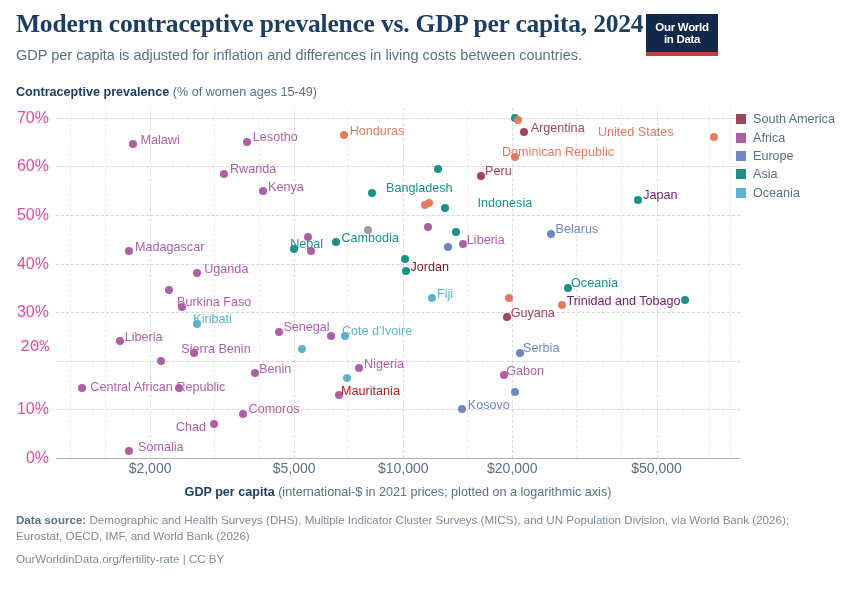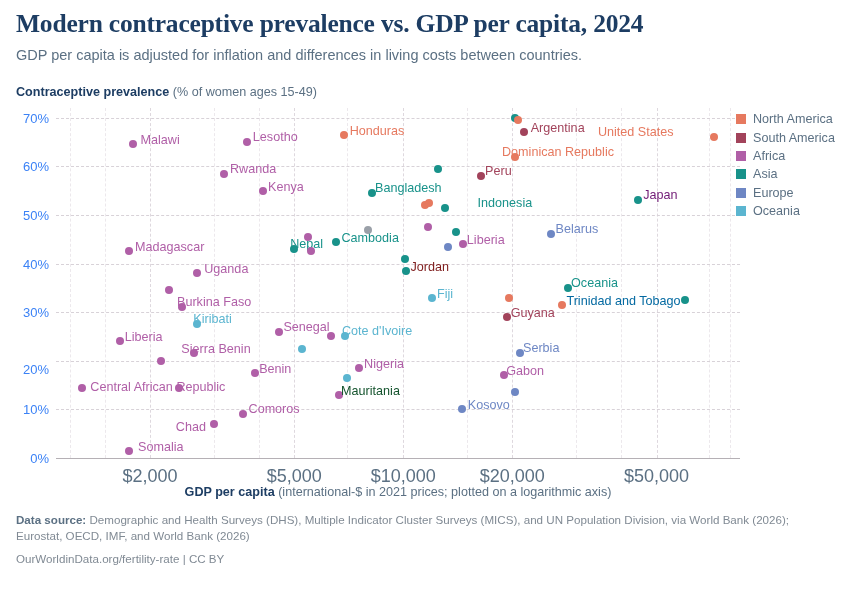--- a/index.html
+++ b/index.html
@@ -58,26 +58,26 @@
     border-top:1px dashed #d8d2d8;
   }
   .gridline-h.zero { border-top:1px solid #b5b0b5; }
   .gridline-v {
     position:absolute; top:0; height:100%; width:0;
     border-left:1px dashed #ded8de;
   }
   .gridline-v.minor { border-left:1px dashed #ece8ec; }
   .ytick {
     position:absolute; right:100%; margin-right:7px;
-    font-size:13px; color:#3b82f6; white-space:nowrap;
+    font-size:16px; color:#ec4899; white-space:nowrap;
     transform:translateY(-50%);
   }
   .xtick {
-    position:absolute; top:100%; margin-top:8px;
-    font-size:18px; color:#5b7083; white-space:nowrap;
+    position:absolute; top:100%; margin-top:2px;
+    font-size:14px; color:#5b7083; white-space:nowrap;
     transform:translateX(-50%);
   }
   .axis-title-x {
     position:absolute; top:100%; margin-top:27px; left:50%;
     transform:translateX(-50%);
     font-size:12.6px; color:#5b7083; white-space:nowrap;
   }
   .axis-title-x b { color:#1d3d63; font-weight:700; }
 
   .dot {
@@ -107,20 +107,24 @@
 </head>
 <body>
 
 <div id="root">
 
   <div class="header">
     <h1 class="title">Modern contraceptive prevalence vs. GDP per capita, 2024</h1>
     <p class="subtitle">GDP per capita is adjusted for inflation and differences in living costs between countries.</p>
   </div>
 
+  <div class="owid-logo">
+    <span>Our World</span>
+    <span>in Data</span>
+  </div>
 
   <div class="axis-title-y">
     <b>Contraceptive prevalence</b><span> (% of women ages 15-49)</span>
   </div>
 
   <div id="plot">
     <div class="axis-title-x">
       <b>GDP per capita</b><span> (international-$ in 2021 prices; plotted on a logarithmic axis)</span>
     </div>
   <div class="gridline-v minor" style="left: 13.6902px;"></div>
@@ -141,21 +145,21 @@
       <div class="xtick" style="left: 347.287px;">$10,000</div>
       <div class="gridline-v" style="left: 456.345px;"></div>
       <div class="xtick" style="left: 456.345px;">$20,000</div>
       <div class="gridline-v" style="left: 600.512px;"></div>
       <div class="xtick" style="left: 600.512px;">$50,000</div>
       <div class="gridline-h zero" style="top: 350px;"></div>
       <div class="ytick" style="top: 350px;">0%</div>
       <div class="gridline-h" style="top: 301.389px;"></div>
       <div class="ytick" style="top: 301.389px;">10%</div>
       <div class="gridline-h" style="top: 252.778px;"></div>
-      <div class="ytick" style="top: 261px;">20%</div>
+      <div class="ytick" style="top: 239px; font-family: Liberation Mono, monospace;">20%</div>
       <div class="gridline-h" style="top: 204.167px;"></div>
       <div class="ytick" style="top: 204.167px;">30%</div>
       <div class="gridline-h" style="top: 155.556px;"></div>
       <div class="ytick" style="top: 155.556px;">40%</div>
       <div class="gridline-h" style="top: 106.944px;"></div>
       <div class="ytick" style="top: 106.944px;">50%</div>
       <div class="gridline-h" style="top: 58.3333px;"></div>
       <div class="ytick" style="top: 58.3333px;">60%</div>
       <div class="gridline-h" style="top: 9.72222px;"></div>
       <div class="ytick" style="top: 9.72222px;">70%</div>
@@ -187,40 +191,40 @@
       <div class="dot" title="Rwanda: 58.5%, $3200" style="left: 168.011px; top: 65.625px; background: rgb(176, 95, 167);"></div>
       <div class="dot-label" style="left: 174.011px; top: 54.625px; color: rgb(176, 95, 167);">Rwanda</div>
       <div class="dot" title="Malawi: 64.5%, $1800" style="left: 77.485px; top: 36.4583px; background: rgb(176, 95, 167);"></div>
       <div class="dot-label" style="left: 84.485px; top: 26.4583px; color: rgb(176, 95, 167);">Malawi</div>
       <div class="dot" title="Lesotho: 65%, $3700" style="left: 190.854px; top: 34.0278px; background: rgb(176, 95, 167);"></div>
       <div class="dot-label" style="left: 196.854px; top: 23.0278px; color: rgb(176, 95, 167);">Lesotho</div>
       <div class="dot" title="Senegal: 26%, $4550" style="left: 223.391px; top: 223.611px; background: rgb(176, 95, 167);"></div>
       <div class="dot-label" style="left: 227.391px; top: 212.611px; color: rgb(176, 95, 167);">Senegal</div>
       <div class="dot" title="" style="left: 245.906px; top: 240.625px; background: rgb(91, 181, 208);"></div>
       <div class="dot" title="Mauritania: 13%, $6650" style="left: 283.099px; top: 286.806px; background: rgb(176, 95, 167);"></div>
-      <div class="dot-label" style="left: 285.099px; top: 276.806px; color: #14532d;">Mauritania</div>
+      <div class="dot-label" style="left: 285.099px; top: 276.806px; color: #b91c1c;">Mauritania</div>
       <div class="dot" title="" style="left: 291.169px; top: 269.792px; background: rgb(91, 181, 208);"></div>
       <div class="dot" title="Nigeria: 18.5%, $7550" style="left: 303.069px; top: 260.069px; background: rgb(176, 95, 167);"></div>
       <div class="dot-label" style="left: 308.069px; top: 250.069px; color: rgb(176, 95, 167);">Nigeria</div>
       <div class="dot" title="Cote d'Ivoire: 25%, $6900" style="left: 288.905px; top: 228.472px; background: rgb(91, 181, 208);"></div>
       <div class="dot-label" style="left: 285.905px; top: 217.472px; color: rgb(91, 181, 208);">Cote d'Ivoire</div>
       <div class="dot" title="" style="left: 274.592px; top: 228.472px; background: rgb(176, 95, 167);"></div>
       <div class="dot" title="Nepal: 43%, $5000" style="left: 238.229px; top: 140.972px; background: rgb(24, 146, 138);"></div>
       <div class="dot-label" style="left: 234.229px; top: 129.972px; color: rgb(24, 146, 138);">Nepal</div>
       <div class="dot" title="" style="left: 254.649px; top: 143.403px; background: rgb(176, 95, 167);"></div>
       <div class="dot" title="" style="left: 251.788px; top: 128.819px; background: rgb(176, 95, 167);"></div>
       <div class="dot" title="Cambodia: 44.5%, $6500" style="left: 279.509px; top: 133.681px; background: rgb(24, 146, 138);"></div>
       <div class="dot-label" style="left: 285.509px; top: 123.681px; color: rgb(24, 146, 138);">Cambodia</div>
       <div class="dot" title="" style="left: 312.178px; top: 121.528px; background: rgb(154, 160, 168);"></div>
       <div class="dot" title="Kenya: 55%, $4100" style="left: 207.005px; top: 82.6389px; background: rgb(176, 95, 167);"></div>
       <div class="dot-label" style="left: 212.005px; top: 72.6389px; color: rgb(176, 95, 167);">Kenya</div>
       <div class="dot" title="Honduras: 66.5%, $6850" style="left: 287.761px; top: 26.7361px; background: rgb(230, 121, 95);"></div>
       <div class="dot-label" style="left: 293.761px; top: 16.7361px; color: rgb(230, 121, 95);">Honduras</div>
       <div class="dot" title="Bangladesh: 54.5%, $8200" style="left: 316.063px; top: 85.0694px; background: rgb(24, 146, 138);"></div>
-      <div class="dot-label" style="left: 319px; top: 74.0694px; color: rgb(24, 146, 138);">Bangladesh</div>
+      <div class="dot-label" style="left: 330px; top: 74.0694px; color: rgb(24, 146, 138);">Bangladesh</div>
       <div class="dot" title="Jordan: 38.5%, $10200" style="left: 350.403px; top: 162.847px; background: rgb(24, 146, 138);"></div>
       <div class="dot-label" style="left: 354.403px; top: 152.847px; color: #7f1d1d;">Jordan</div>
       <div class="dot" title="" style="left: 348.853px; top: 150.694px; background: rgb(24, 146, 138);"></div>
       <div class="dot" title="Fiji: 33%, $12000" style="left: 375.973px; top: 189.583px; background: rgb(91, 181, 208);"></div>
       <div class="dot-label" style="left: 380.973px; top: 179.583px; color: rgb(91, 181, 208);">Fiji</div>
       <div class="dot" title="Kosovo: 10%, $14500" style="left: 405.748px; top: 301.389px; background: rgb(110, 135, 196);"></div>
       <div class="dot-label" style="left: 411.748px; top: 291.389px; color: rgb(110, 135, 196);">Kosovo</div>
       <div class="dot" title="" style="left: 369.277px; top: 97.2222px; background: rgb(230, 121, 95);"></div>
       <div class="dot" title="" style="left: 373.329px; top: 94.7917px; background: rgb(230, 121, 95);"></div>
       <div class="dot" title="" style="left: 382.396px; top: 60.7639px; background: rgb(24, 146, 138);"></div>
@@ -239,54 +243,50 @@
       <div class="dot" title="Serbia: 21.5%, $21000" style="left: 464.022px; top: 245.486px; background: rgb(110, 135, 196);"></div>
       <div class="dot-label" style="left: 467.022px; top: 234.486px; color: rgb(110, 135, 196);">Serbia</div>
       <div class="dot" title="Guyana: 29%, $19300" style="left: 450.74px; top: 209.028px; background: rgb(162, 67, 91);"></div>
       <div class="dot-label" style="left: 454.74px; top: 199.028px; color: rgb(162, 67, 91);">Guyana</div>
       <div class="dot" title="" style="left: 453.167px; top: 189.583px; background: rgb(230, 121, 95);"></div>
       <div class="dot" title="Belarus: 46%, $25500" style="left: 494.57px; top: 126.389px; background: rgb(110, 135, 196);"></div>
       <div class="dot-label" style="left: 499.57px; top: 115.389px; color: rgb(110, 135, 196);">Belarus</div>
       <div class="dot" title="Malaysia: 35%, $28500" style="left: 512.07px; top: 179.861px; background: rgb(24, 146, 138);"></div>
       <div class="dot-label" style="left: 515.07px; top: 168.861px; color: rgb(24, 146, 138);">Oceania</div>
       <div class="dot" title="Trinidad and Tobago: 31.5%, $27500" style="left: 506.45px; top: 196.875px; background: rgb(230, 121, 95);"></div>
-      <div class="dot-label" style="left: 510.45px; top: 186.875px; color: #0369a1;">Trinidad and Tobago</div>
+      <div class="dot-label" style="left: 510.45px; top: 186.875px; color: #701a75;">Trinidad and Tobago</div>
       <div class="dot" title="" style="left: 629.198px; top: 192.014px; background: rgb(24, 146, 138);"></div>
       <div class="dot" title="Japan: 53%, $44500" style="left: 582.177px; top: 92.3611px; background: rgb(24, 146, 138);"></div>
       <div class="dot-label" style="left: 587.177px; top: 81.3611px; color: #701a75;">Japan</div>
       <div class="dot" title="Argentina: 67%, $21500" style="left: 467.724px; top: 24.3056px; background: rgb(162, 67, 91);"></div>
       <div class="dot-label" style="left: 474.724px; top: 14.3056px; color: rgb(162, 67, 91);">Argentina</div>
       <div class="dot" title="" style="left: 458.688px; top: 9.72222px; background: rgb(24, 146, 138);"></div>
       <div class="dot" title="" style="left: 461.758px; top: 12.1528px; background: rgb(230, 121, 95);"></div>
       <div class="dot" title="Dominican Republic: 62%, $20400" style="left: 459.461px; top: 48.6111px; background: rgb(230, 121, 95);"></div>
       <div class="dot-label" style="left: 446px; top: 37.6111px; color: rgb(230, 121, 95);">Dominican Republic</div>
       <div class="dot" title="United States: 66%, $72000" style="left: 657.884px; top: 29.1667px; background: rgb(230, 121, 95);"></div>
       <div class="dot-label" style="left: 541.884px; top: 18.1667px; color: rgb(230, 121, 95);">United States</div>
     </div>
 
   <div id="legend">
       <div class="legend-row">
-        <span class="legend-swatch" style="background: rgb(230, 121, 95);"></span>
-        <span class="legend-label">North America</span>
-      </div>
-      <div class="legend-row">
         <span class="legend-swatch" style="background: rgb(162, 67, 91);"></span>
         <span class="legend-label">South America</span>
       </div>
       <div class="legend-row">
         <span class="legend-swatch" style="background: rgb(176, 95, 167);"></span>
         <span class="legend-label">Africa</span>
       </div>
       <div class="legend-row">
+        <span class="legend-swatch" style="background: rgb(110, 135, 196);"></span>
+        <span class="legend-label">Europe</span>
+      </div>
+      <div class="legend-row">
         <span class="legend-swatch" style="background: rgb(24, 146, 138);"></span>
         <span class="legend-label">Asia</span>
-      </div>
-      <div class="legend-row">
-        <span class="legend-swatch" style="background: rgb(110, 135, 196);"></span>
-        <span class="legend-label">Europe</span>
       </div>
       <div class="legend-row">
         <span class="legend-swatch" style="background: rgb(91, 181, 208);"></span>
         <span class="legend-label">Oceania</span>
       </div>
     </div>
 
   <div id="footer">
     <div class="foot-line">
       <b>Data source:</b><span> Demographic and Health Surveys (DHS), Multiple Indicator Cluster Surveys (MICS), and UN Population Division, via World Bank (2026); Eurostat, OECD, IMF, and World Bank (2026)</span>

